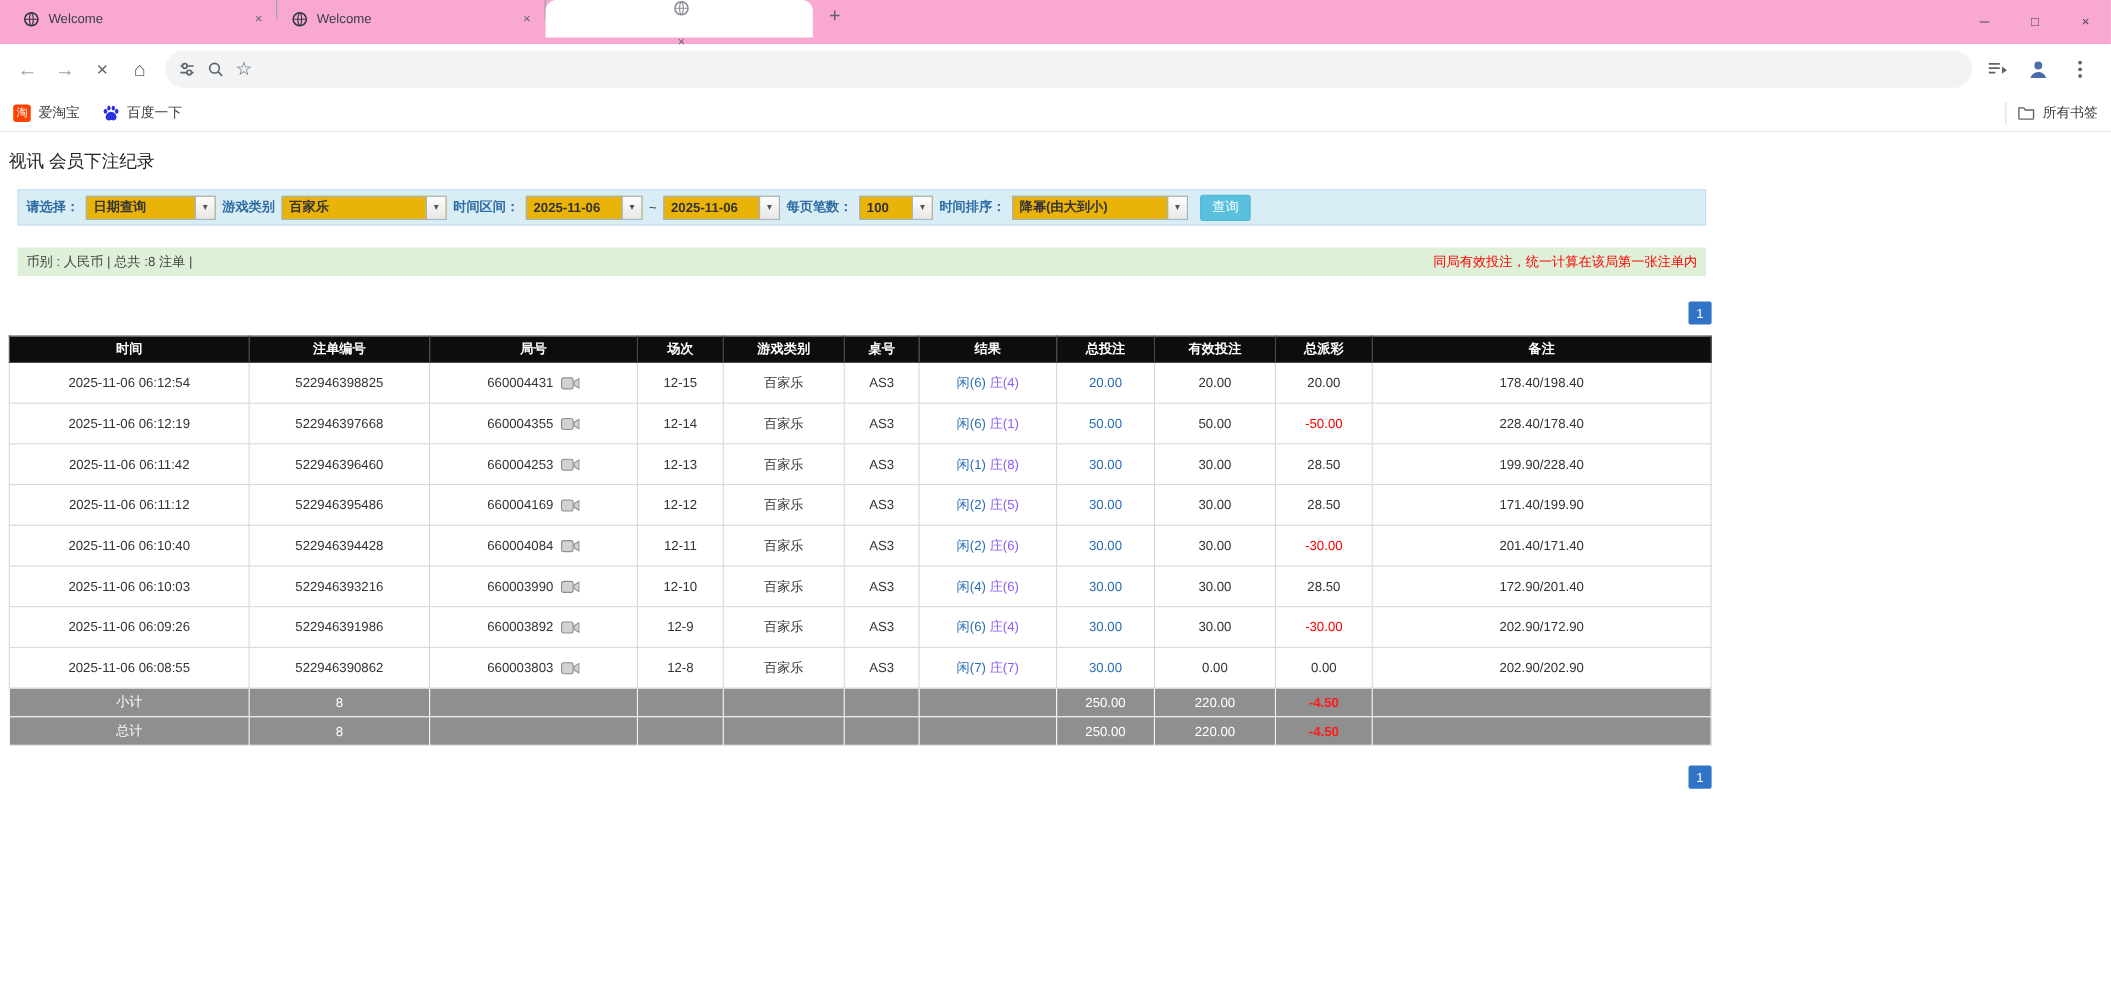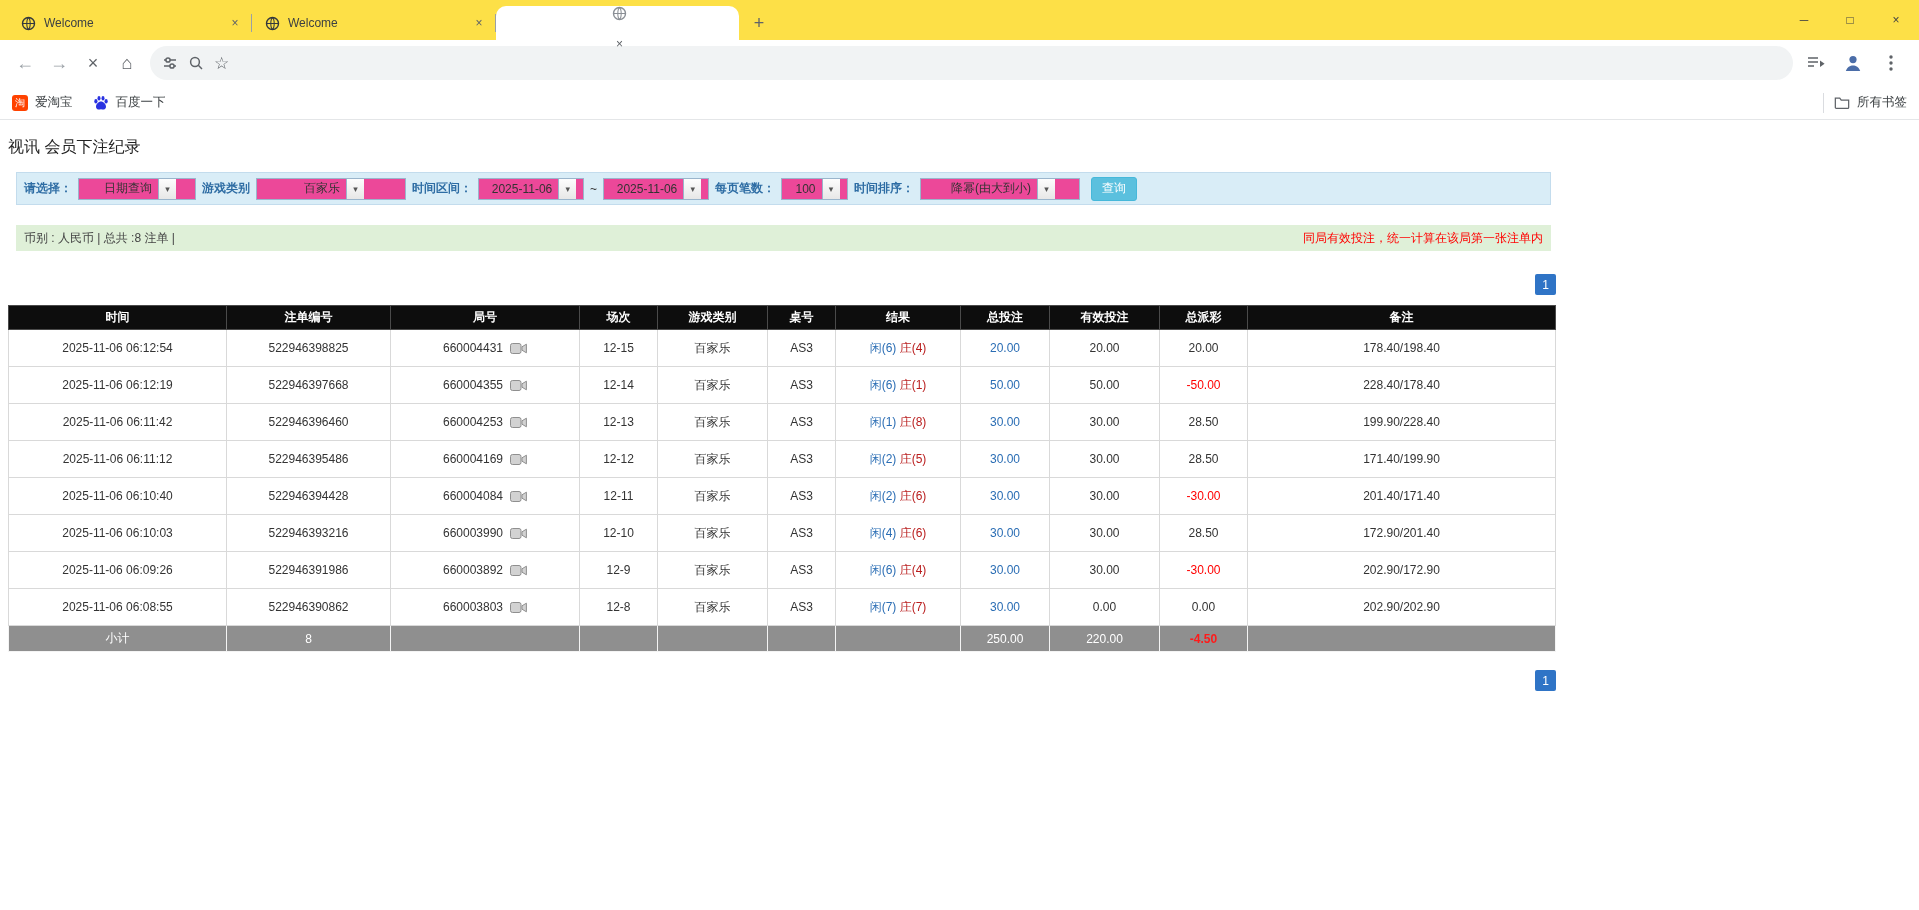--- a/index.html
+++ b/index.html
@@ -1,20 +1,20 @@
 <!DOCTYPE html>
 <html><head>
 <meta charset="utf-8">
 <style>
   * { box-sizing: border-box; margin: 0; padding: 0; }
   html,body { width:1919px; height:910px; overflow:hidden; background:#fff;
     font-family:"Liberation Sans","DejaVu Sans",sans-serif; }
 
   
-  .tab-bar { height:40px; background:#fde047; display:flex; align-items:flex-end;
+  .tab-bar { height:40px; background:#f9a8d4; display:flex; 
     padding-left:8px; position:relative; }
   .tab { width:243px; height:34px; display:flex; align-items:center; gap:8px;
     padding:0 8px 0 12px; border-radius:10px 10px 0 0; font-size:12px; color:#3c4043; }
   .tab.active { background:#fff; color:#202124;flex-direction:column; }
   .tab-title { flex:1; white-space:nowrap; overflow:hidden; text-overflow:clip; }
   .tab-close { width:16px; height:16px; border-radius:50%; display:flex; align-items:center;
     justify-content:center; font-size:12px; color:#5f6368; }
   .tab-sep { width:1px; height:18px; background:#9aa0a6; margin-bottom:8px; }
   .favicon { width:16px; height:16px; display:flex; align-items:center; justify-content:center; }
   .new-tab { width:28px; height:28px; margin:0 0 3px 6px; display:flex; align-items:center;
@@ -43,22 +43,22 @@
   .bm-right { margin-left:auto; display:flex; align-items:center; gap:10px; }
   .bm-divider { width:1px; height:20px; background:#dadce0; }
 
   
   .main { width:1556px; color:#333; }
   .page-title { font-size:16px; font-weight:400; color:#222; margin:17px 0 14px 8px; }
 
   .filter-bar { margin-left:16px; width:1535px; height:33px; background:#d9edf7;
     border:1px solid #c3dced; display:flex; align-items:center; padding:0 7px; gap:6px; }
   .flabel { color:#2e6da4; font-size:12px; font-weight:bold; white-space:nowrap; }
-  .combo { height:22px; background:#ec4899; border:1px solid #9ab5cc; display:flex;
-    align-items:center; justify-content:center; }
+  .combo { height:22px; background:#eab308; border:1px solid #9ab5cc; display:flex;
+    align-items:center; justify-content:space-between;font-weight:bold; }
   .cval { padding:0 6px; font-size:12px; color:#333; white-space:nowrap; overflow:hidden; }
   .carrow { width:18px; align-self:stretch; border-left:1px solid #9ab5cc;
     background:linear-gradient(#fdfdfd,#e7e7e7); display:flex; align-items:center;
     justify-content:center; font-size:9px; color:#555; }
   .w-qtype { width:118px; } .w-game { width:150px; } .w-date { width:106px; }
   .w-size { width:67px; } .w-sort { width:160px; }
   .tilde { font-size:12px; color:#333; }
   .btn-search { height:24px; padding:0 10px; background:#5bc0de; border:1px solid #46b8da;
     border-radius:3px; color:#fff; font-size:12px; display:flex; align-items:center;
     margin-left:5px; cursor:pointer; }
@@ -75,21 +75,21 @@
     font-size:12px; display:flex; align-items:center; justify-content:center;
     border-radius:2px; cursor:pointer; }
 
   .bet-table { margin:10px 0 0 8px; width:1547px; border-collapse:collapse; table-layout:fixed; }
   .bet-table th { background:#0d0d0d; color:#fff; height:24px; font-size:12px;
     font-weight:bold; border:1px solid #4a4a4a; }
   .bet-table td { height:37px; background:#fff; font-size:12px; text-align:center;
     color:#333; border:1px solid #d9d9d9; }
   .bet-table tr.sum td { background:#8f8f8f; color:#fff; height:26px; border-color:#f4f4f4; }
   .res-player { color:#2a6db4; }
-  .res-banker { color:#b91c1c; }
+  .res-banker { color:#8b5cf6; }
   .bet-table td.link { color:#2a6db4; cursor:pointer; }
   .bet-table td.neg { color:#f00; }
   .bet-table tr.sum td.neg { color:#ff1a1a; font-weight:bold; }
   .round-wrap { display:inline-flex; align-items:center; gap:7px; }
   .cam { display:inline-flex; cursor:pointer; }
 </style>
 </head>
 <body>
 
 <div>
@@ -459,19 +459,32 @@
           <td></td>
           <td></td>
           <td></td>
           <td></td>
           <td></td>
           <td>250.00</td>
           <td>220.00</td>
           <td class="neg">-4.50</td>
           <td></td>
         </tr>
+        <tr class="sum">
+          <td>总计</td>
+          <td>8</td>
+          <td></td>
+          <td></td>
+          <td></td>
+          <td></td>
+          <td></td>
+          <td>250.00</td>
+          <td>220.00</td>
+          <td class="neg">-4.50</td>
+          <td></td>
+        </tr>
       </tbody>
   </table>
 
   <div class="pager-row bottom">
     <div class="pager">1</div>
   </div>
 </div>
 
 </body></html>

